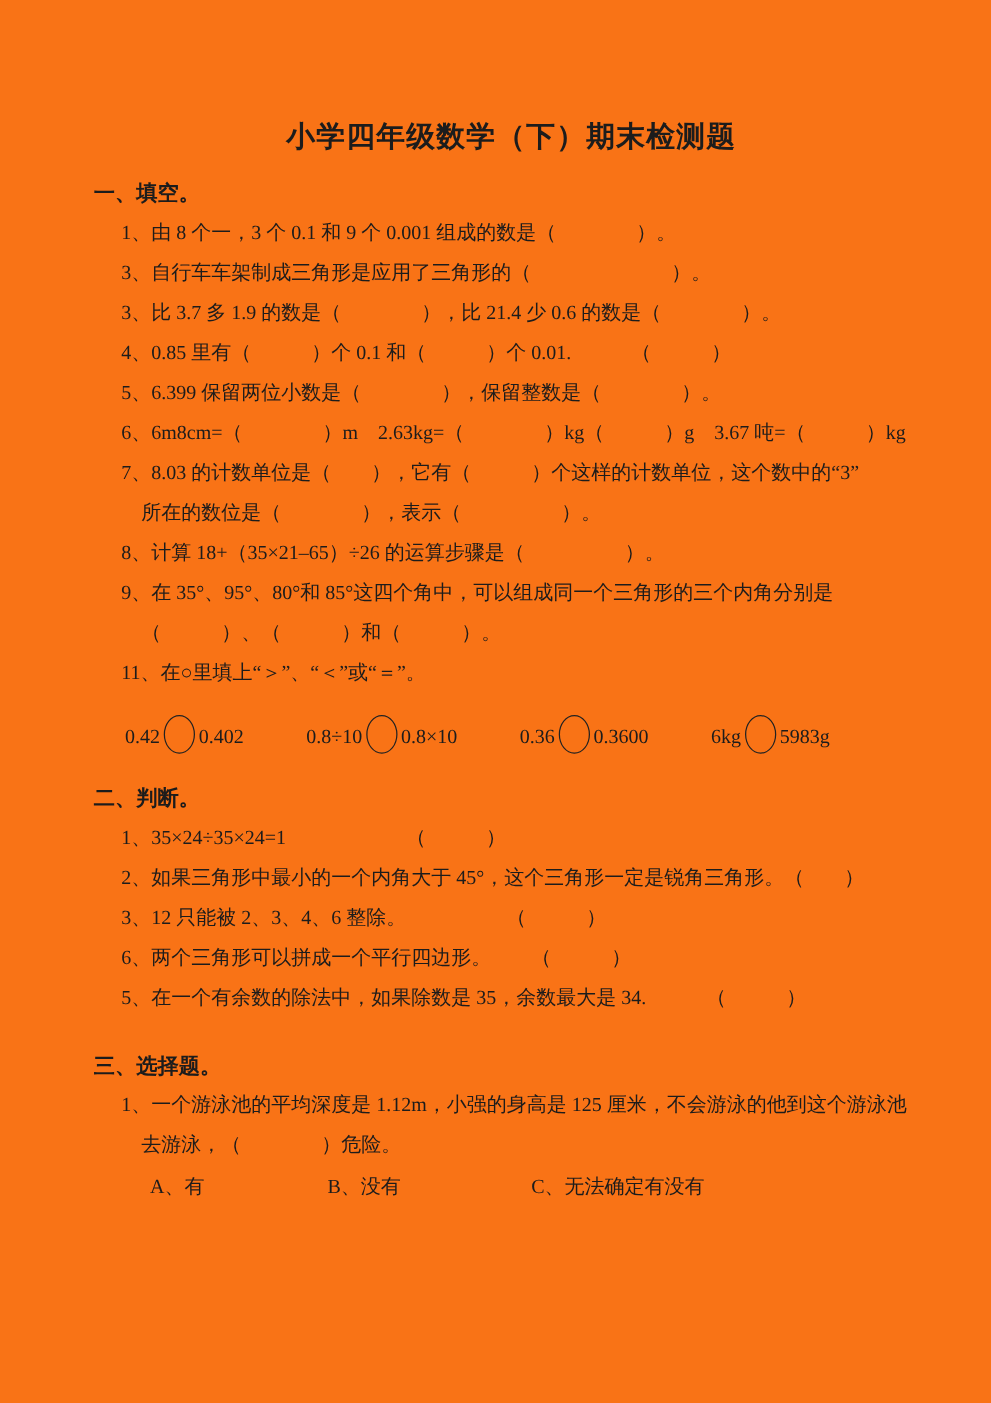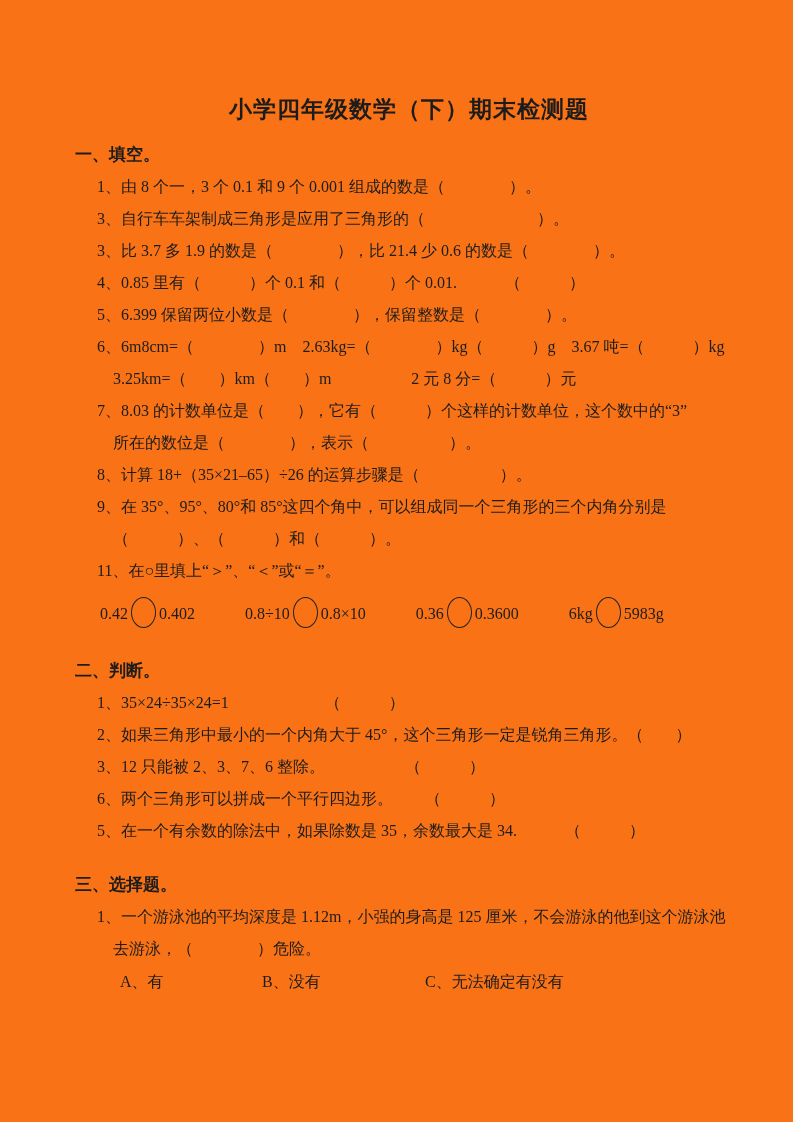--- a/index.html
+++ b/index.html
@@ -39,21 +39,21 @@
   .q {
     font-size: 16px;
     margin: 0;
     line-height: 32px;
     white-space: pre-wrap;
   }
   .ind1 { padding-left: 22px; }
   .ind2 { padding-left: 38px; }
   .compare-row {
     display: flex;
-    align-items: center;
+    align-items: flex-end;
     padding-left: 25px;
     gap: 50px;
     height: 46px;
     margin: 2px 0 20px 0;
     font-size: 16px;
   }
   .cmp { white-space: nowrap; }
   .circle {
     display: inline-block;
     width: 23px;
@@ -85,21 +85,20 @@
   <h1 class="title">小学四年级数学（下）期末检测题</h1>
 
   <section>
     <p class="sec-head">一、填空。</p>
     <p class="q ind1">1、由 8 个一，3 个 0.1 和 9 个 0.001 组成的数是（　　　　）。</p>
     <p class="q ind1">3、自行车车架制成三角形是应用了三角形的（　　　　　　　）。</p>
     <p class="q ind1">3、比 3.7 多 1.9 的数是（　　　　），比 21.4 少 0.6 的数是（　　　　）。</p>
     <p class="q ind1">4、0.85 里有（　　　）个 0.1 和（　　　）个 0.01.　　　（　　　）</p>
     <p class="q ind1">5、6.399 保留两位小数是（　　　　），保留整数是（　　　　）。</p>
     <p class="q ind1">6、6m8cm=（　　　　）m　2.63kg=（　　　　）kg（　　　）g　3.67 吨=（　　　）kg</p>
-    <p class="q ind2">3.25km=（　　）km（　　）m　　　　　2 元 8 分=（　　　）元</p>
     <p class="q ind1">7、8.03 的计数单位是（　　），它有（　　　）个这样的计数单位，这个数中的“3”</p>
     <p class="q ind2">所在的数位是（　　　　），表示（　　　　　）。</p>
     <p class="q ind1">8、计算 18+（35×21–65）÷26 的运算步骤是（　　　　　）。</p>
     <p class="q ind1">9、在 35°、95°、80°和 85°这四个角中，可以组成同一个三角形的三个内角分别是</p>
     <p class="q ind2">（　　　）、（　　　）和（　　　）。</p>
     <p class="q ind1">11、在○里填上“＞”、“＜”或“＝”。</p>
 
     <div class="compare-row">
       <span class="cmp">
         <span>0.42</span><span class="circle"></span><span>0.402</span>
@@ -113,21 +112,21 @@
       <span class="cmp">
         <span>6kg</span><span class="circle"></span><span>5983g</span>
       </span>
     </div>
   </section>
 
   <section>
     <p class="sec-head mt-judge">二、判断。</p>
     <p class="q ind1">1、35×24÷35×24=1　　　　　　（　　　）</p>
     <p class="q ind1">2、如果三角形中最小的一个内角大于 45°，这个三角形一定是锐角三角形。（　　）</p>
-    <p class="q ind1">3、12 只能被 2、3、7、6 整除。　　　　　（　　　）</p>
+    <p class="q ind1">3、12 只能被 2、3、4、6 整除。　　　　　（　　　）</p>
     <p class="q ind1">6、两个三角形可以拼成一个平行四边形。　　（　　　）</p>
     <p class="q ind1">5、在一个有余数的除法中，如果除数是 35，余数最大是 34.　　　（　　　）</p>
   </section>
 
   <section>
     <p class="sec-head mt-choice">三、选择题。</p>
     <p class="q ind1">1、一个游泳池的平均深度是 1.12m，小强的身高是 125 厘米，不会游泳的他到这个游泳池</p>
     <p class="q ind2">去游泳，（　　　　）危险。</p>
     <p class="options-row">
       <span class="opt opt-a">A、有</span><span class="opt opt-b">B、没有</span><span class="opt">C、无法确定有没有</span>

